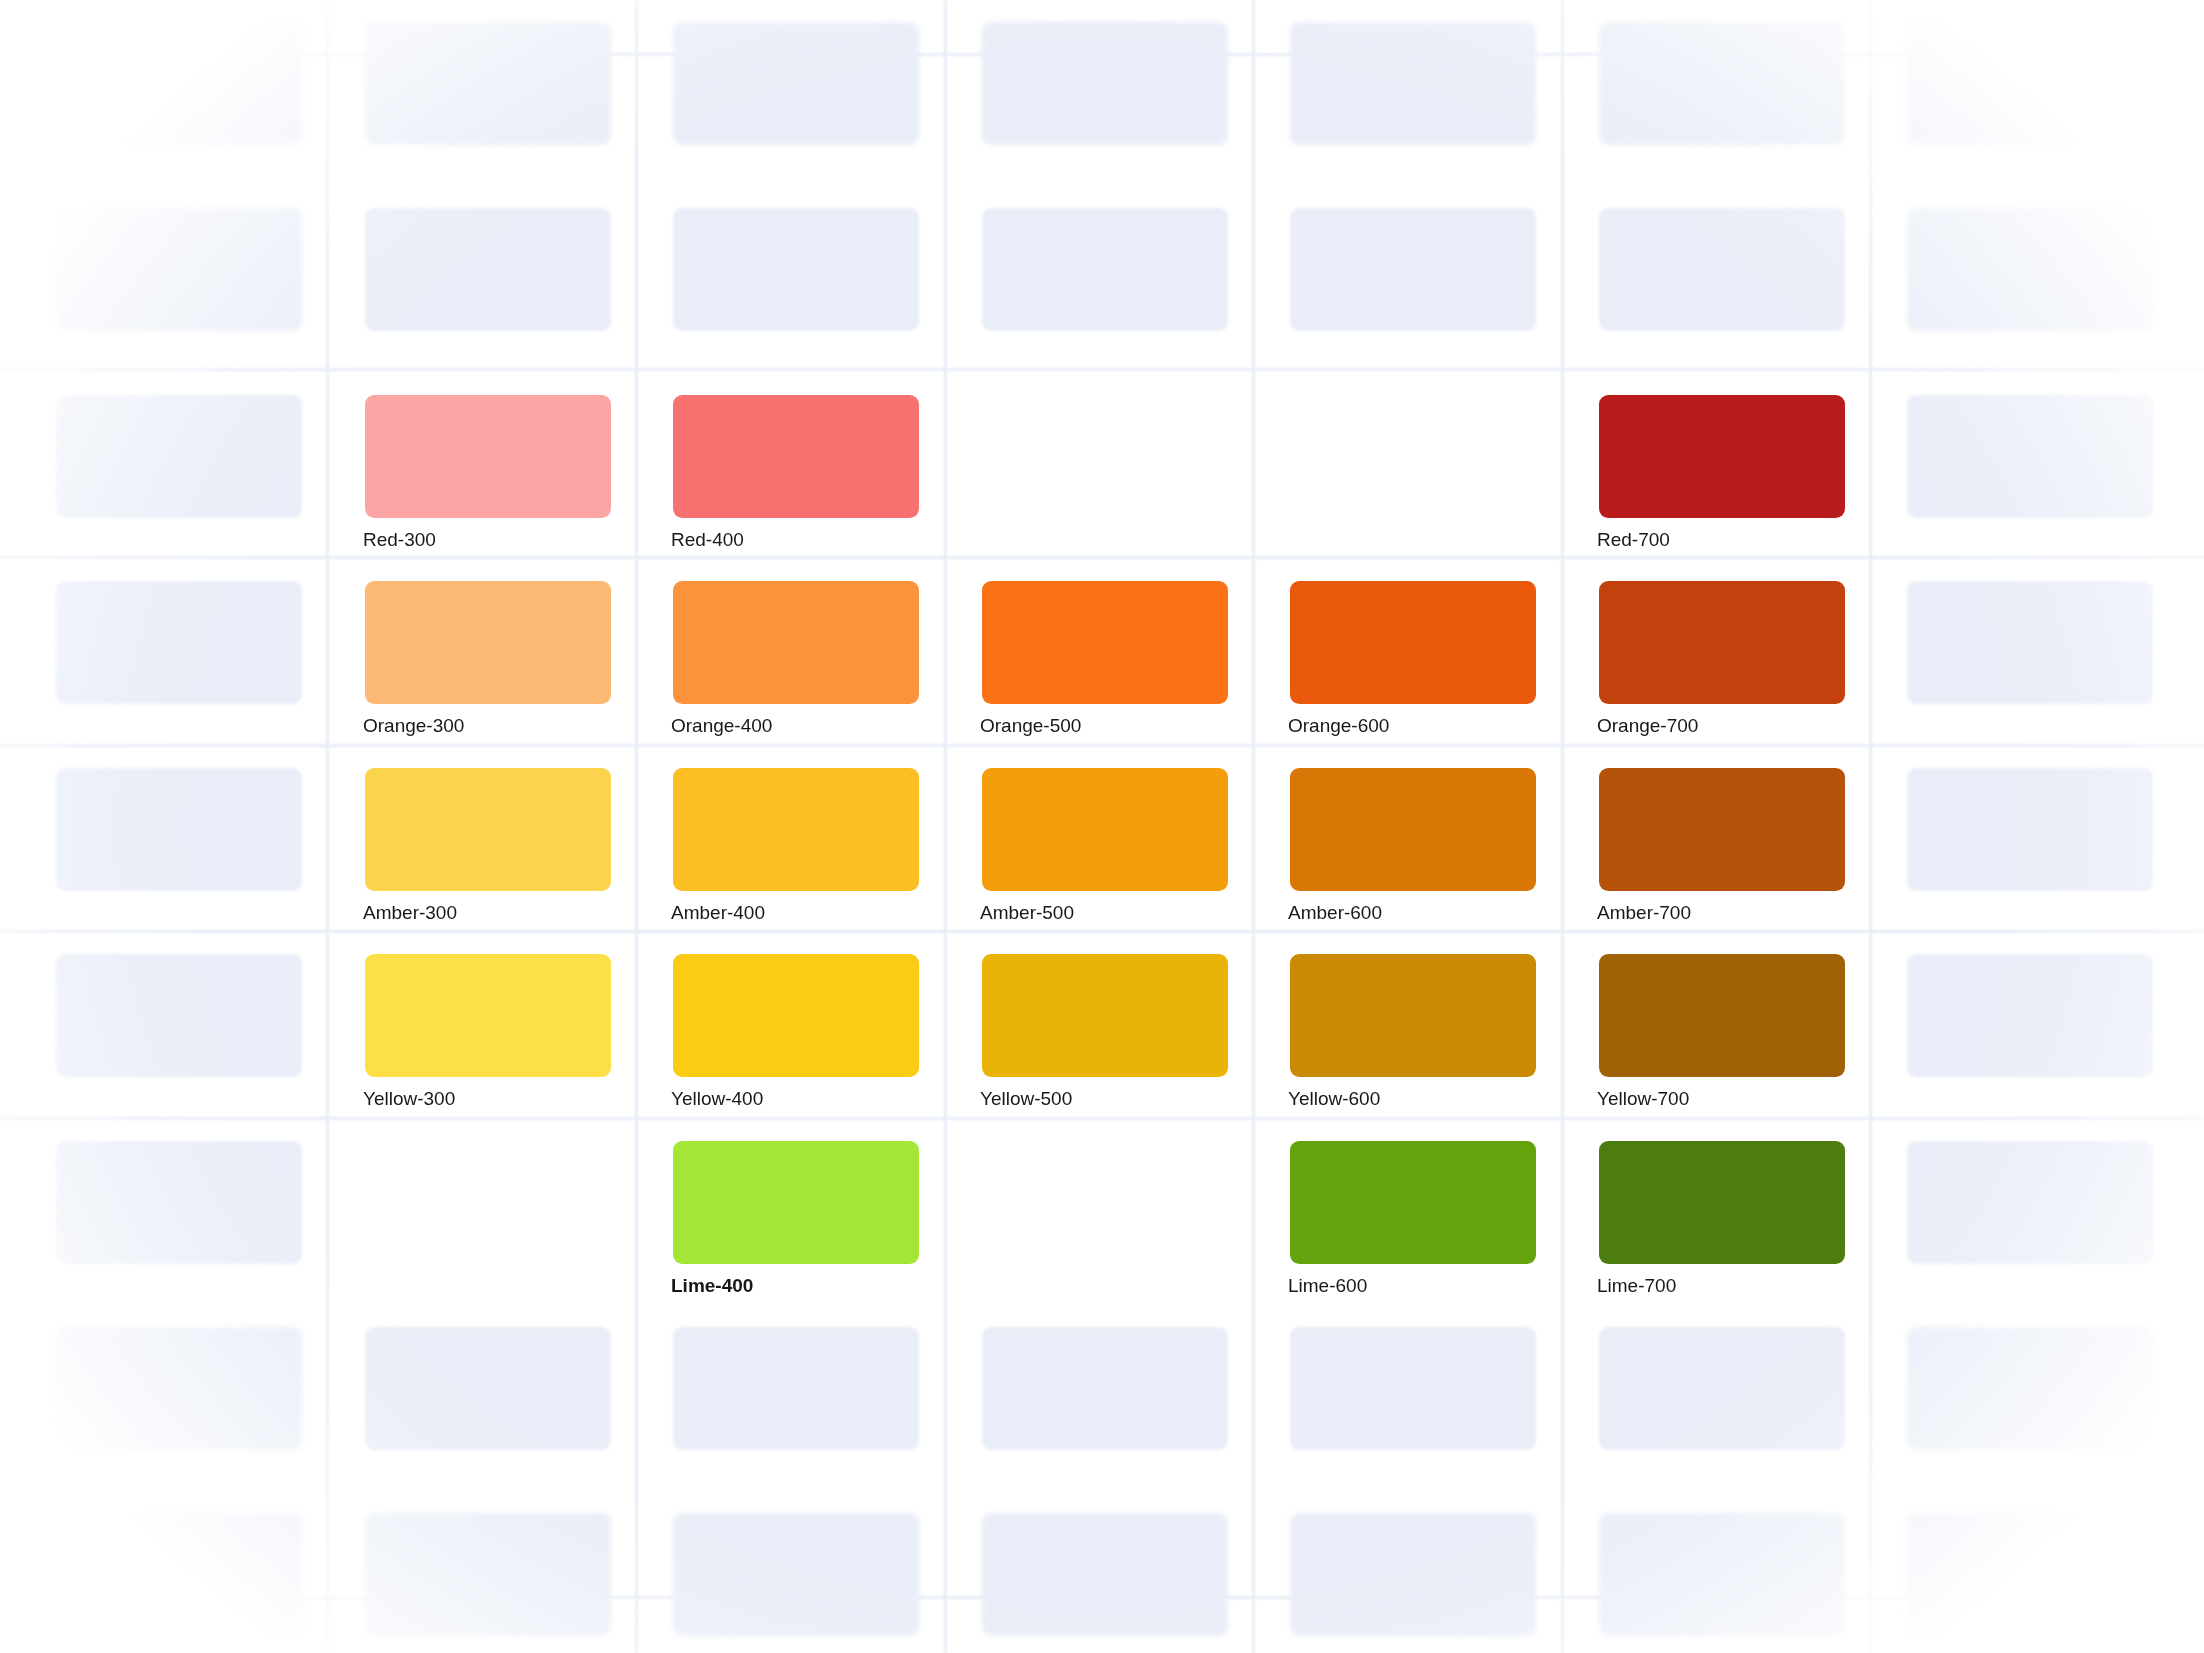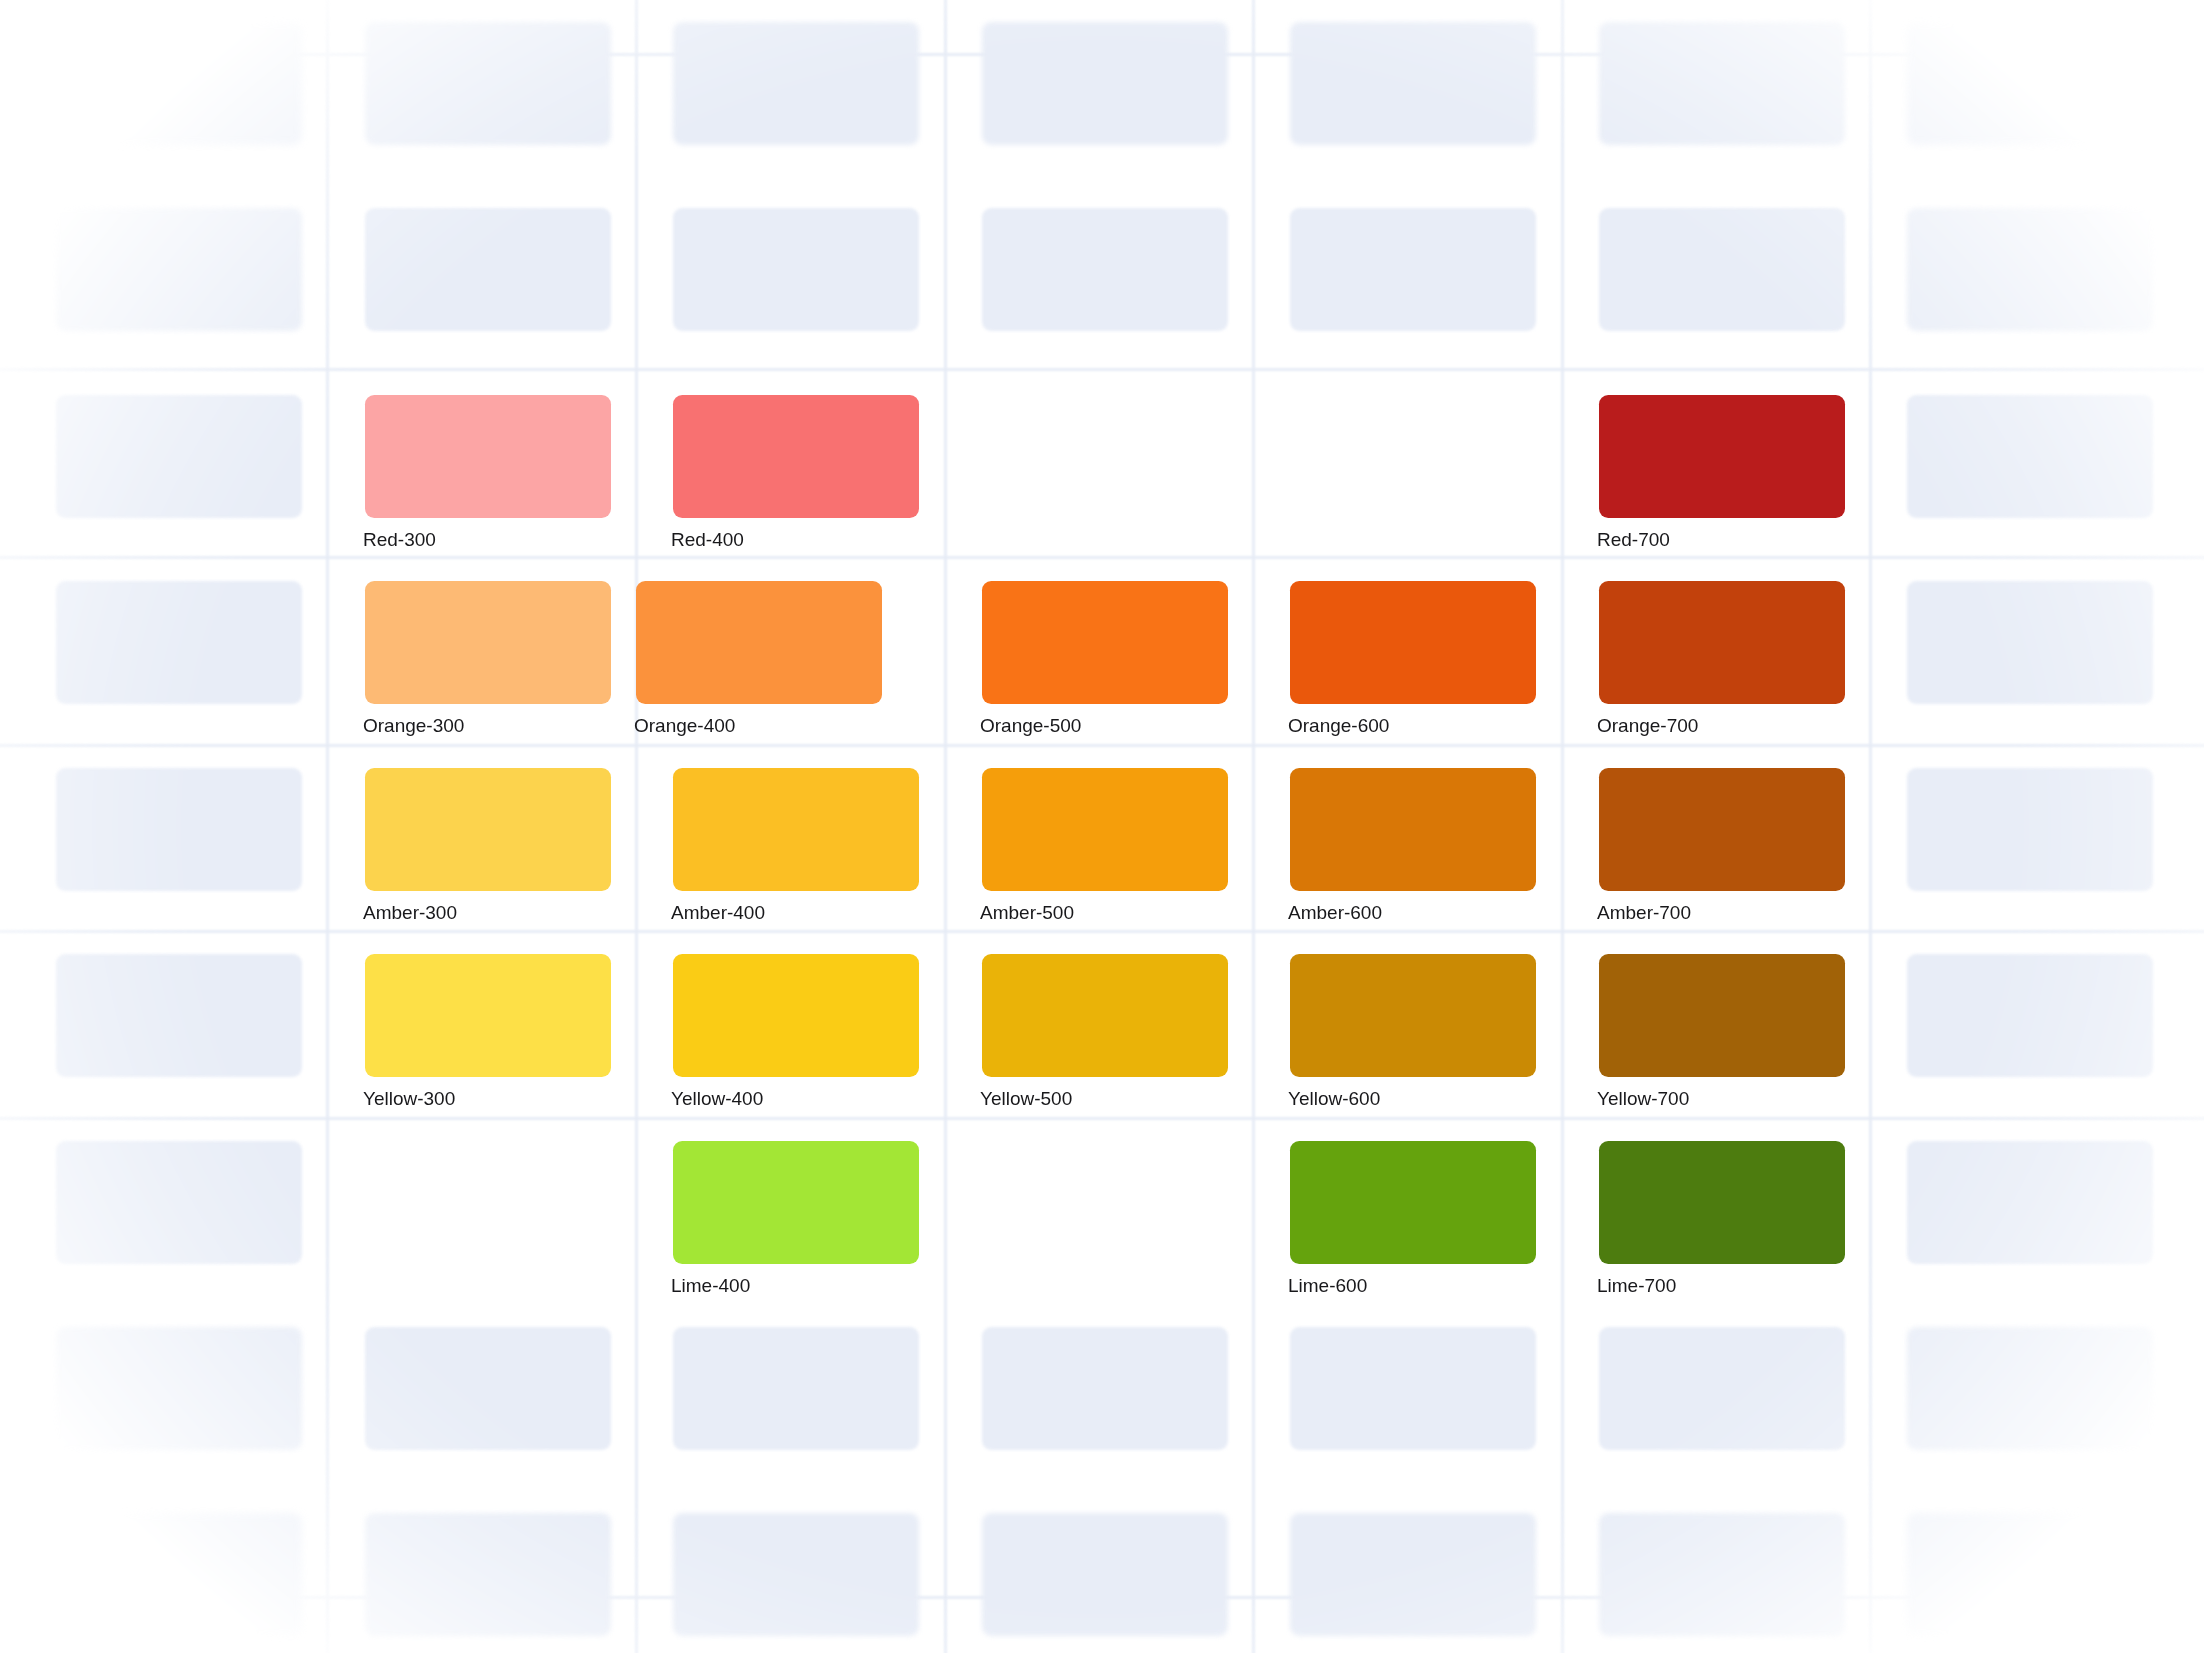--- a/index.html
+++ b/index.html
@@ -56,21 +56,21 @@
       </div>
       <div class="cell" style="left: 1543px; top: 373px;">
         <div class="swatch" style="background: rgb(185, 28, 28);"></div>
         <div class="label">Red-700</div>
       </div>
 
       <div class="cell" style="left: 309px; top: 559px;">
         <div class="swatch" style="background: rgb(253, 186, 116);"></div>
         <div class="label">Orange-300</div>
       </div>
-      <div class="cell" style="left: 580px; top: 559px; text-align: center;">
+      <div class="cell" style="left: 617px; top: 559px; text-align: center;">
         <div class="swatch" style="background: rgb(251, 146, 60);"></div>
         <div class="label">Orange-400</div>
       </div>
       <div class="cell" style="left: 926px; top: 559px;">
         <div class="swatch" style="background: rgb(249, 115, 22);"></div>
         <div class="label">Orange-500</div>
       </div>
       <div class="cell" style="left: 1234px; top: 559px;">
         <div class="swatch" style="background: rgb(234, 88, 12);"></div>
         <div class="label">Orange-600</div>
@@ -115,21 +115,21 @@
       </div>
       <div class="cell" style="left: 1234px; top: 932px;">
         <div class="swatch" style="background: rgb(202, 138, 4);"></div>
         <div class="label">Yellow-600</div>
       </div>
       <div class="cell" style="left: 1543px; top: 932px;">
         <div class="swatch" style="background: rgb(161, 98, 7);"></div>
         <div class="label">Yellow-700</div>
       </div>
 
-      <div class="cell" style="left: 617px; top: 1119px;">
+      <div class="cell" style="left: 617px; top: 1119px; font-weight: bold;">
         <div class="swatch" style="background: rgb(163, 230, 53);"></div>
         <div class="label">Lime-400</div>
       </div>
       <div class="cell" style="left: 1234px; top: 1119px; text-align: right;">
         <div class="swatch" style="background: rgb(101, 163, 13);"></div>
         <div class="label">Lime-600</div>
       </div>
       <div class="cell" style="left: 1543px; top: 1119px;">
         <div class="swatch" style="background: rgb(77, 124, 15);"></div>
         <div class="label">Lime-700</div>

